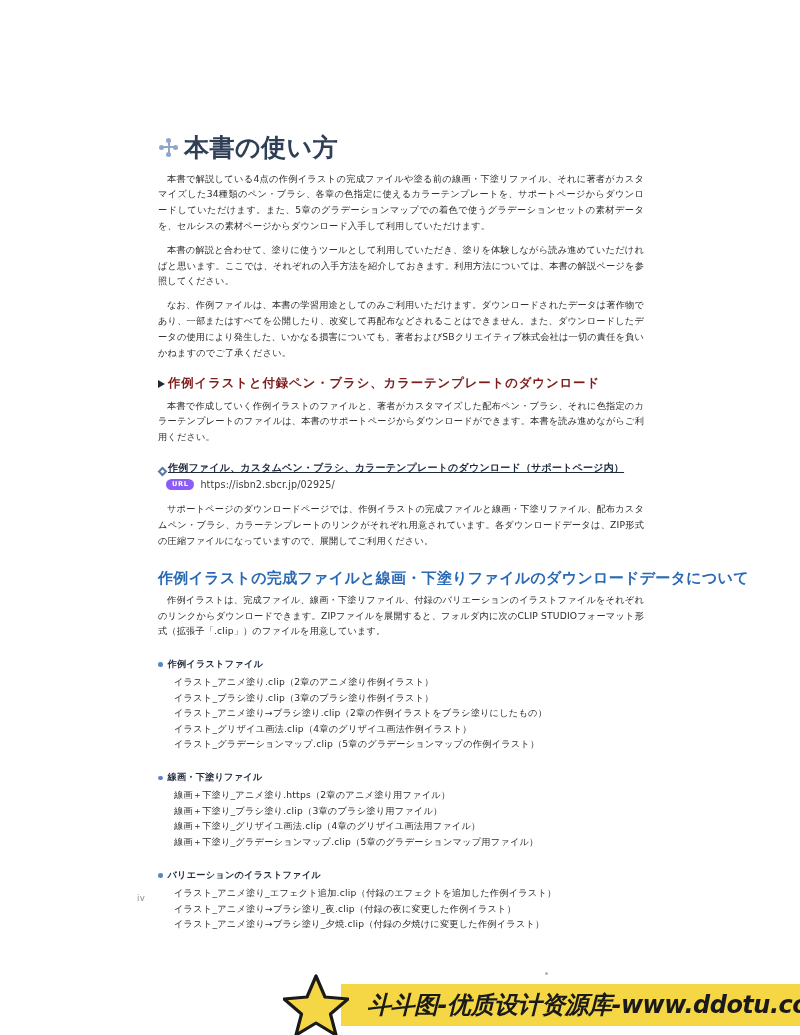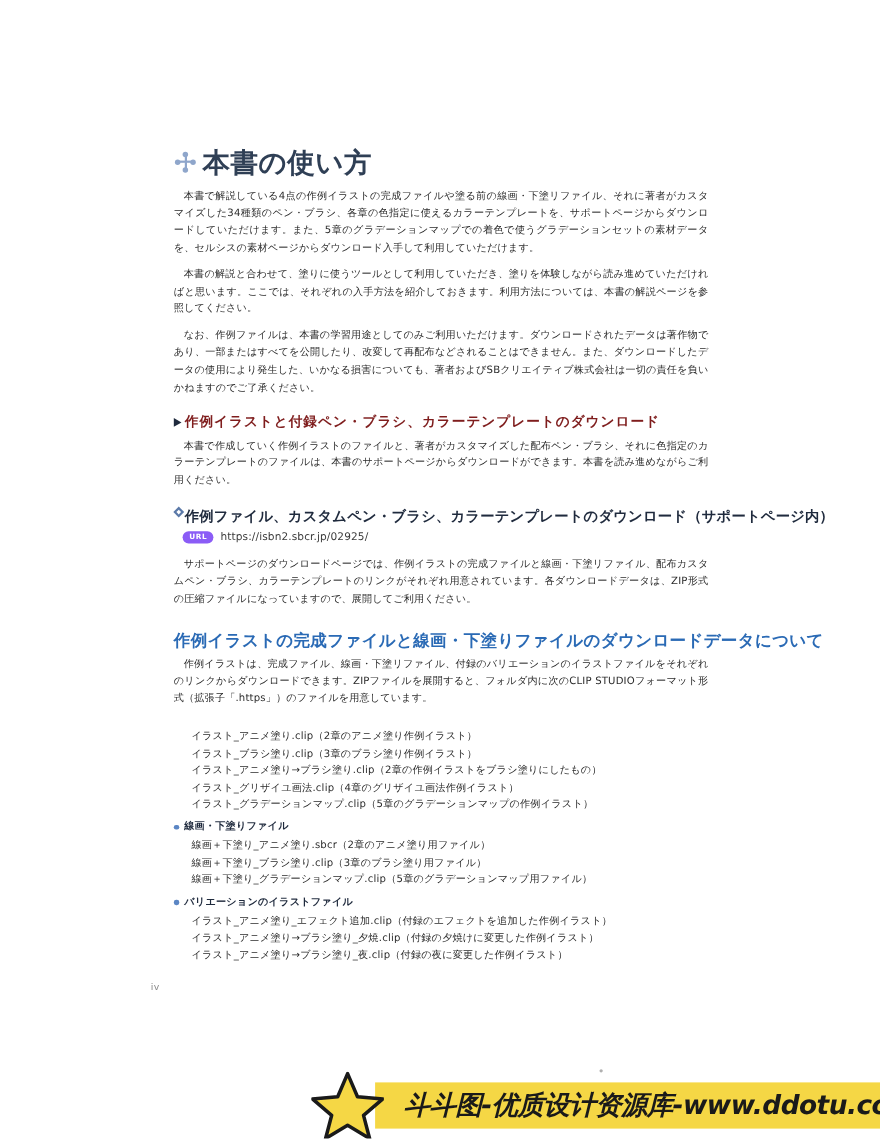--- a/index.html
+++ b/index.html
@@ -97,29 +97,30 @@
     border-left: 7px solid #1f2a3d;
     border-top: 4.5px solid transparent;
     border-bottom: 4.5px solid transparent;
     flex: 0 0 auto;
     position: relative;
     top: 0.5px;
   }
 
   
   .dia-heading {
-    font-size: 13px;
+    font-size: 10px;
     font-weight: 700;
     color: #1f2a3d;
     letter-spacing: 0.2px;
     margin: 16px 0 4px 0;
     display: flex;
-    align-items: flex-start;
+    align-items: flex-end;
     gap: 2px;
     white-space: nowrap;
+    text-decoration: underline;
   }
   .dia-mark {
     width: 8px; height: 8px;
     position: relative;
     flex: 0 0 auto;
   }
   .dia-mark::before,
   .dia-mark::after {
     content: "";
     position: absolute;
@@ -166,21 +167,21 @@
   .blue-heading {
     font-size: 15px;
     font-weight: 700;
     color: #2a6ab5;
     letter-spacing: 0.3px;
     margin: 20px 0 4px 0;
     white-space: nowrap;
   }
 
   
-  .file-group { margin-top: 6px; }
+  .file-group { margin-top: 20px; }
   .file-group.first { margin-top: 19px; }
   .group-head {
     display: flex;
     align-items: center;
     gap: 5px;
     font-size: 9.2px;
     font-weight: 700;
     color: #1f2a3d;
     letter-spacing: 0.2px;
     margin-bottom: 3px;
@@ -288,48 +289,53 @@
     </div>
     <div class="url-row">
       <span class="url-badge">URL</span>
       <span class="url-text">https://isbn2.sbcr.jp/02925/</span>
     </div>
 
     <div class="block-gap"></div>
     <p class="body">サポートページのダウンロードページでは、作例イラストの完成ファイルと線画・下塗リファイル、配布カスタムペン・ブラシ、カラーテンプレートのリンクがそれぞれ用意されています。各ダウンロードデータは、ZIP形式の圧縮ファイルになっていますので、展開してご利用ください。</p>
 
     <div class="blue-heading">作例イラストの完成ファイルと線画・下塗りファイルのダウンロードデータについて</div>
-    <p class="body">作例イラストは、完成ファイル、線画・下塗リファイル、付録のバリエーションのイラストファイルをそれぞれのリンクからダウンロードできます。ZIPファイルを展開すると、フォルダ内に次のCLIP STUDIOフォーマット形式（拡張子「.https」）のファイルを用意しています。</p>
+    <p class="body">作例イラストは、完成ファイル、線画・下塗リファイル、付録のバリエーションのイラストファイルをそれぞれのリンクからダウンロードできます。ZIPファイルを展開すると、フォルダ内に次のCLIP STUDIOフォーマット形式（拡張子「.clip」）のファイルを用意しています。</p>
 
     <div class="file-group first">
+      <div class="group-head">
+        <span class="group-dot"></span>
+        <span>作例イラストファイル</span>
+      </div>
       <div class="file-line">イラスト_アニメ塗り.clip（2章のアニメ塗り作例イラスト）</div>
       <div class="file-line">イラスト_ブラシ塗り.clip（3章のブラシ塗り作例イラスト）</div>
       <div class="file-line">イラスト_アニメ塗り→ブラシ塗り.clip（2章の作例イラストをブラシ塗りにしたもの）</div>
       <div class="file-line">イラスト_グリザイユ画法.clip（4章のグリザイユ画法作例イラスト）</div>
       <div class="file-line">イラスト_グラデーションマップ.clip（5章のグラデーションマップの作例イラスト）</div>
     </div>
 
     <div class="file-group">
       <div class="group-head">
         <span class="group-dot"></span>
         <span>線画・下塗りファイル</span>
       </div>
-      <div class="file-line">線画＋下塗り_アニメ塗り.sbcr（2章のアニメ塗り用ファイル）</div>
+      <div class="file-line">線画＋下塗り_アニメ塗り.https（2章のアニメ塗り用ファイル）</div>
       <div class="file-line">線画＋下塗り_ブラシ塗り.clip（3章のブラシ塗り用ファイル）</div>
+      <div class="file-line">線画＋下塗り_グリザイユ画法.clip（4章のグリザイユ画法用ファイル）</div>
       <div class="file-line">線画＋下塗り_グラデーションマップ.clip（5章のグラデーションマップ用ファイル）</div>
     </div>
 
     <div class="file-group">
       <div class="group-head">
         <span class="group-dot"></span>
         <span>バリエーションのイラストファイル</span>
       </div>
       <div class="file-line">イラスト_アニメ塗り_エフェクト追加.clip（付録のエフェクトを追加した作例イラスト）</div>
+      <div class="file-line">イラスト_アニメ塗り→ブラシ塗り_夜.clip（付録の夜に変更した作例イラスト）</div>
       <div class="file-line">イラスト_アニメ塗り→ブラシ塗り_夕焼.clip（付録の夕焼けに変更した作例イラスト）</div>
-      <div class="file-line">イラスト_アニメ塗り→ブラシ塗り_夜.clip（付録の夜に変更した作例イラスト）</div>
     </div>
 
   </div>
 
   <div class="folio">iv</div>
 
   <div class="wm-dot"></div>
   <div class="watermark">
     <span class="wm-star">
       <svg width="66" height="62" viewBox="0 0 66 62" aria-hidden="true">

